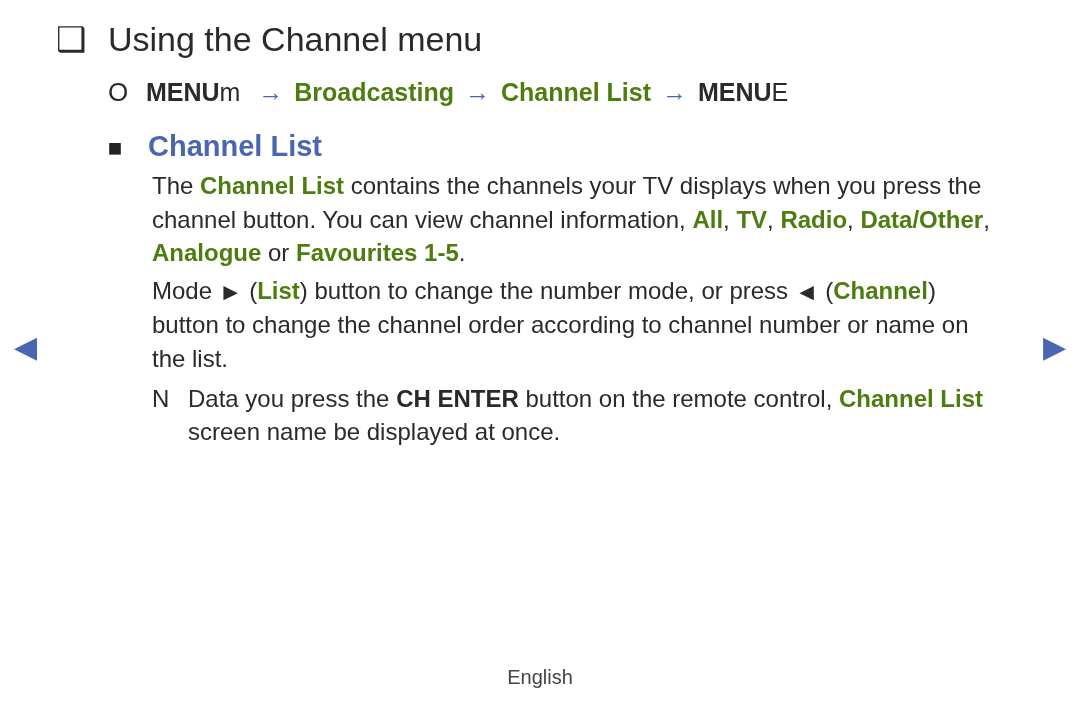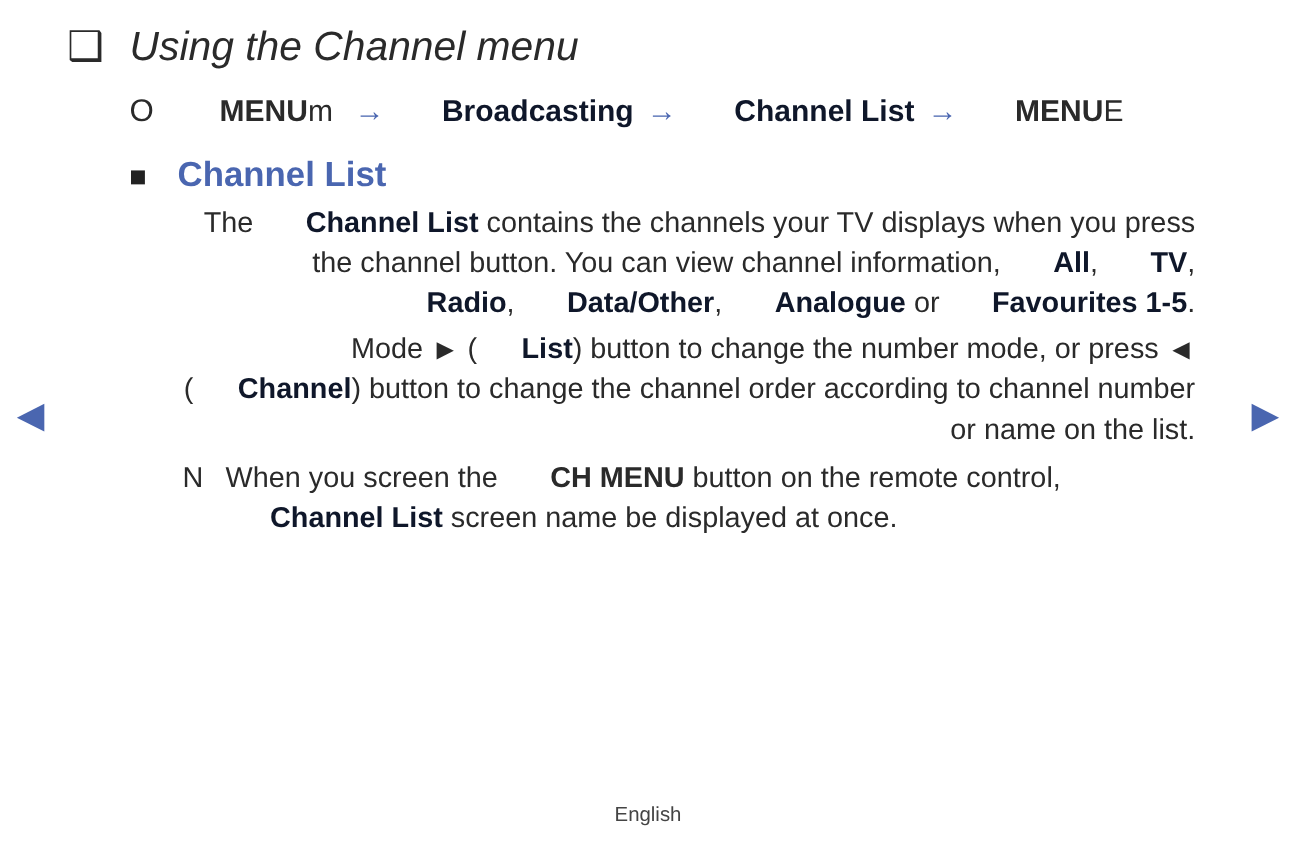--- a/index.html
+++ b/index.html
@@ -29,39 +29,38 @@
     font-size: 34px;
     line-height: 1;
     display: inline-block;
     width: 30px;
     text-align: center;
   }
   .title-text {
     font-size: 34px;
     font-weight: 400;
     letter-spacing: 0px;
-    font-style: italic;
   }
   .nav-row {
     display: flex;
     align-items: baseline;
     gap: 14px;
     margin-left: 44px;
     font-size: 25px;
     margin-bottom: 22px;
     flex-wrap: wrap;
   }
   .nav-marker {
     font-size: 26px;
     width: 28px;
     text-align: center;
     display: inline-block;
   }
-  .bold { font-weight: 700; margin-left: 37px; }
-  .link { color: #0f172a; }
+  .bold { font-weight: 700; }
+  .link { color: #4d7c0f; }
   .arrow { color: #4a66b0; padding: 0 4px; }
   .section-row {
     display: flex;
     align-items: baseline;
     gap: 22px;
     margin-left: 44px;
     margin-bottom: 6px;
   }
   .section-marker {
     font-size: 24px;
@@ -73,21 +72,20 @@
   .section-title {
     font-size: 29px;
     font-weight: 700;
     color: #4a66b0;
   }
   .body-block {
     margin-left: 92px;
     margin-right: 24px;
     font-size: 24px;
     line-height: 1.4;
-    text-align: right;
   }
   .body-block p { margin: 0 0 4px 0; }
   .note-row {
     display: flex;
     align-items: flex-start;
     gap: 18px;
     margin-left: 92px;
     margin-right: 24px;
     margin-top: 6px;
     font-size: 24px;
@@ -96,21 +94,21 @@
   .note-marker {
     width: 18px;
     flex: 0 0 18px;
   }
   .footer-lang {
     position: absolute;
     bottom: 16px;
     left: 0;
     width: 100%;
     text-align: center;
-    font-size: 17px;
+    font-size: 20px;
     color: #444;
   }
   .nav-arrow {
     position: absolute;
     top: 332px;
     font-size: 30px;
     line-height: 1;
     user-select: none;
   }
   .nav-arrow.left {
@@ -162,21 +160,21 @@
       <span>The </span><span class="link bold">Channel List</span><span> contains the channels your TV displays when you press the channel button. You can view channel information, </span><span class="link bold">All</span><span>, </span><span class="link bold">TV</span><span>, </span><span class="link bold">Radio</span><span>, </span><span class="link bold">Data/Other</span><span>, </span><span class="link bold">Analogue</span><span> or </span><span class="link bold">Favourites 1-5</span><span>.</span>
     </p>
     <p>
       <span>Mode </span><span class="tri">►</span><span> (</span><span class="link bold">List</span><span>) button to change the number mode, or press </span><span class="tri">◄</span><span> (</span><span class="link bold">Channel</span><span>) button to change the channel order according to channel number or name on the list.</span>
     </p>
   </div>
 
   <div class="note-row">
     <span class="note-marker">N</span>
     <span>
-      <span>When you screen the </span><span class="bold">CH MENU</span><span> button on the remote control, </span><span class="link bold">Channel List</span><span> screen name be displayed at once.</span>
+      <span>Data you press the </span><span class="bold">CH ENTER</span><span> button on the remote control, </span><span class="link bold">Channel List</span><span> screen name be displayed at once.</span>
     </span>
   </div>
 
 </div>
 
 <div class="nav-arrow left">◀</div>
 <div class="nav-arrow right">▶</div>
 
 <div class="footer-lang">English</div>
 

